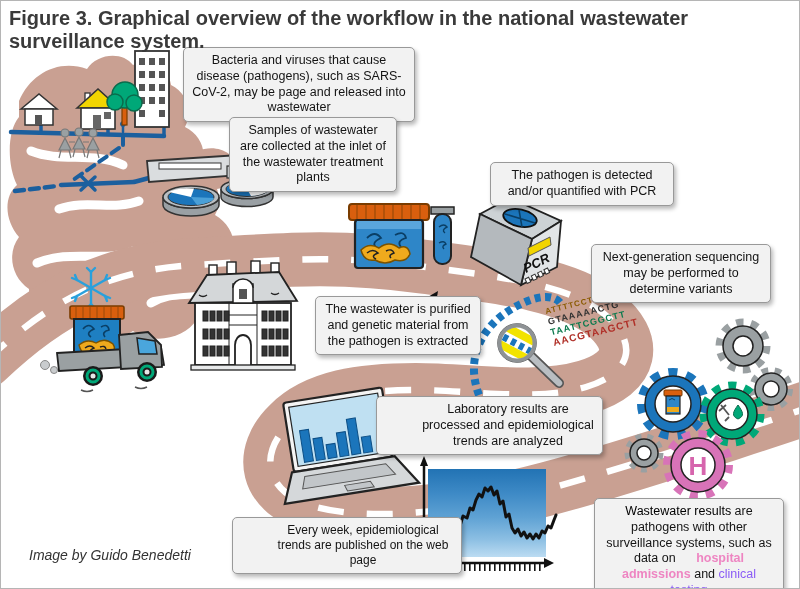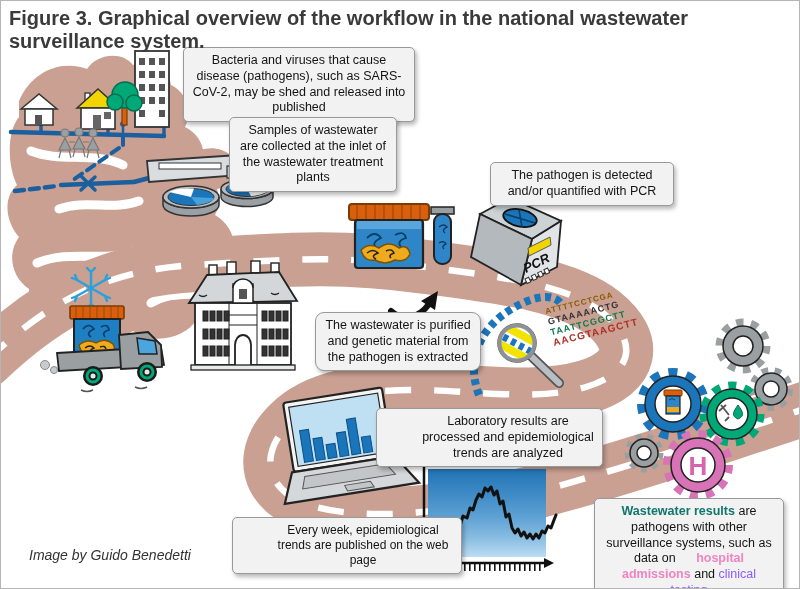--- a/index.html
+++ b/index.html
@@ -5,21 +5,21 @@
   html,body{margin:0;padding:0;background:#fff;}
   .stage{position:relative;width:800px;height:589px;background:#fff;border:1px solid #b5b5b5;
          box-sizing:border-box;overflow:hidden;font-family:"Liberation Sans",sans-serif;}
   .fig-title{position:absolute;left:8px;top:6px;width:784px;font-size:20px;font-weight:bold;
          color:#3a3a3a;z-index:6;}
   .art{position:absolute;left:0;top:0;z-index:1;}
   .box{position:absolute;background:#f2f2f2;border:1.5px solid #999;border-radius:5px;
        box-shadow:2px 3px 4px rgba(0,0,0,.28);padding:5px 8px;text-align:center;
        font-size:12.5px;line-height:1.26;color:#141414;z-index:5;}
   .box.small{font-size:12px;padding-left:40px;}
-  .c-blue{color:#0f766e;font-weight:bold;}
+  .c-blue{color:#000000;font-weight:normal;}
   .c-pink{color:#ee85c2;font-weight:bold;padding-left:17px;}
   .c-green{color:#8b5cf6;font-weight:normal;}
   .credit{position:absolute;left:28px;top:546px;font-style:italic;font-size:14px;color:#333;z-index:6;}
   text{font-family:"Liberation Sans",sans-serif;}
   .seq{font-family:"DejaVu Sans Mono",monospace;font-weight:bold;letter-spacing:1px;}
 </style>
 </head>
 <body>
 
 <div class="stage">
@@ -314,32 +314,35 @@
       <g>
         <circle cx="697" cy="464" r="29" fill="none" stroke="#d873b8" stroke-width="12" stroke-dasharray="7.6 7.6"></circle>
         <circle cx="697" cy="464" r="27" fill="#d873b8" stroke="#222" stroke-width="1.5"></circle>
         <circle cx="697" cy="464" r="17" fill="#fff" stroke="#222" stroke-width="1.5"></circle>
         <text x="697" y="465" text-anchor="middle" dominant-baseline="central" font-size="26" font-weight="bold" fill="#d665ad">H</text>
       </g>
     </g>
   </svg>
 
   <div class="box" style="left:182px;top:46px;width:214px;">
-    <span>Bacteria and viruses that cause disease (pathogens), such as SARS-CoV-2, may be shed and released into published</span>
+    <span>Bacteria and viruses that cause disease (pathogens), such as SARS-CoV-2, may be page and released into wastewater</span>
   </div>
   <div class="box" style="left:228px;top:116px;width:150px;">
     <span>Samples of wastewater are collected at the inlet of the wastewater treatment plants</span>
   </div>
   <div class="box" style="left:489px;top:161px;width:166px;">
     <span>The pathogen is detected and/or quantified with PCR</span>
   </div>
-  <div class="box" style="left:314px;top:311px;width:148px;border-radius:9px;">
+  <div class="box" style="left:590px;top:243px;width:162px;">
+    <span>Next-generation sequencing may be performed to determine variants</span>
+  </div>
+  <div class="box" style="left:314px;top:295px;width:148px;">
     <span>The wastewater is purified and genetic material from the pathogen is extracted</span>
   </div>
-  <div class="box" style="left:375px;top:407px;width:172px;padding-left:45px;">
+  <div class="box" style="left:375px;top:395px;width:172px;padding-left:45px;">
     <span>Laboratory results are processed and epidemiological trends are analyzed</span>
   </div>
   <div class="box small" style="left:231px;top:516px;width:180px;">
     <span>Every week, epidemiological trends are published on the web page</span>
   </div>
   <div class="box" style="left:593px;top:497px;width:172px;">
     <span class="c-blue">Wastewater results</span><span> are pathogens with other surveillance systems, such as data on </span><span class="c-pink">hospital admissions</span><span> and </span><span class="c-green">clinical testing</span>
   </div>
 
   <div class="credit">Image by Guido Benedetti</div>

